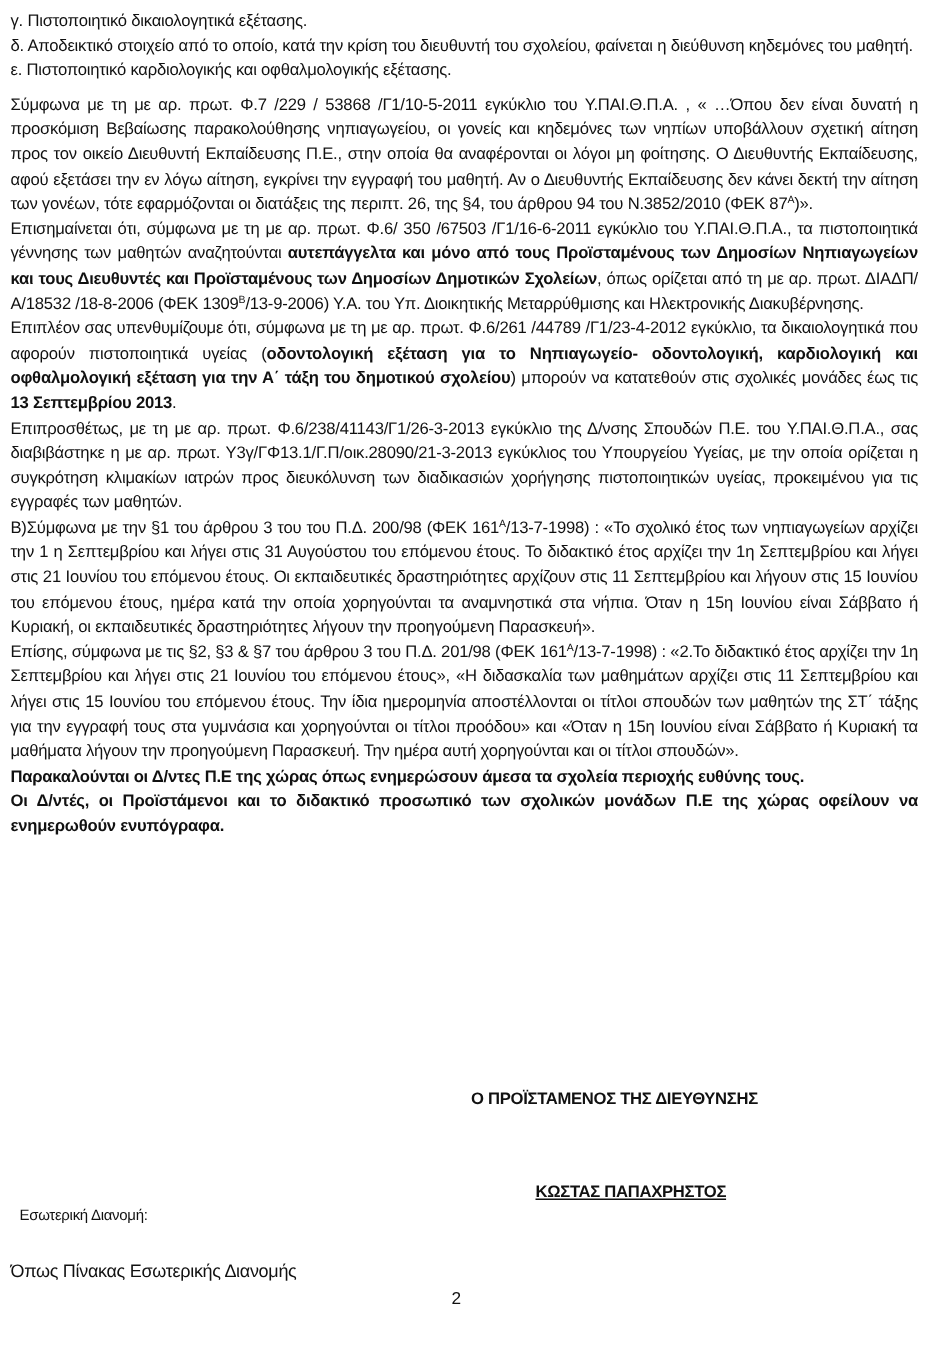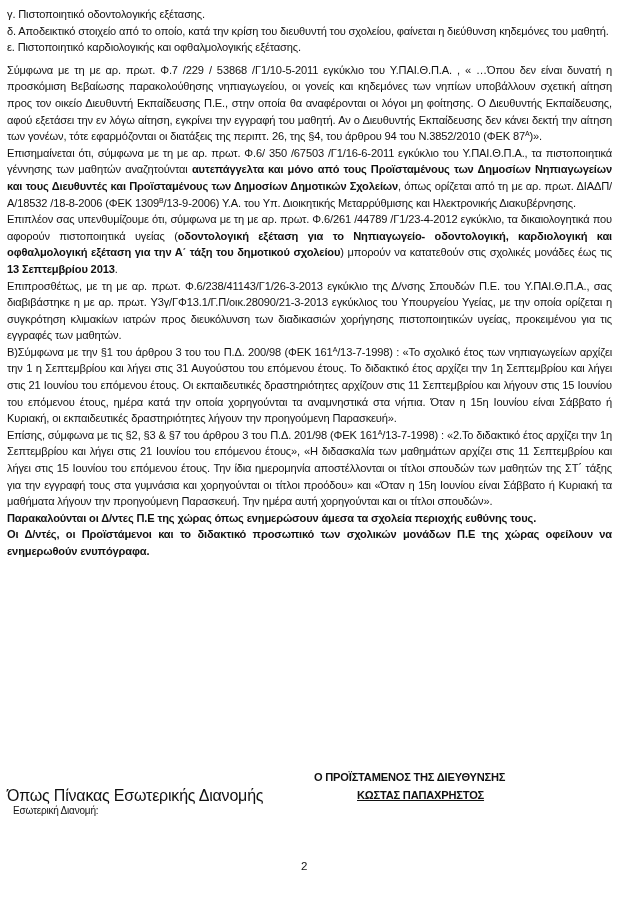--- a/index.html
+++ b/index.html
@@ -5,31 +5,31 @@
   html, body { margin: 0; padding: 0; background: #ffffff; }
   body { width: 617px; height: 898px; position: relative; overflow: hidden;
          font-family: "Liberation Sans", "DejaVu Sans", sans-serif; color: #111; }
   .page { position: absolute; left: 7px; top: 6px; width: 605px;
           font-size: 11.1px; line-height: 16.6px; letter-spacing: -0.15px; }
   .p { margin: 0; text-align: justify; }
   .p.last-left { text-align-last: left; }
   .gap { height: 6px; }
   b, .b { font-weight: bold; }
   sup { font-size: 7px; line-height: 0; vertical-align: 4px; }
-  .sig-title { position: absolute; left: 314px; top: 727px; font-size: 11.1px; font-weight: bold; letter-spacing: -0.2px; margin-top: 44px; }
+  .sig-title { position: absolute; left: 314px; top: 727px; font-size: 11.1px; font-weight: bold; letter-spacing: -0.2px; }
   .sig-name  { position: absolute; left: 357px; top: 789px; font-size: 11.1px; font-weight: bold; letter-spacing: -0.2px; text-decoration: underline; }
   .dist-label { position: absolute; left: 13px; top: 805px; font-size: 10px; font-weight: normal; letter-spacing: -0.2px; }
-  .dist-value { position: absolute; left: 7px; top: 787px; font-size: 16px; letter-spacing: -0.2px; }
+  .dist-value { position: absolute; left: 7px; top: 840px; font-size: 12px; letter-spacing: -0.2px; }
   .page-num { position: absolute; left: 301px; top: 860px; font-size: 11.5px; }
 </style>
 </head>
 <body>
 
 <div class="page">
-  <p class="p last-left">γ. Πιστοποιητικό οδοντολογικής εξέτασης.</p>
+  <p class="p last-left">γ. Πιστοποιητικό δικαιολογητικά εξέτασης.</p>
   <p class="p last-left">δ. Αποδεικτικό στοιχείο από το οποίο, κατά την κρίση του διευθυντή του σχολείου, φαίνεται η διεύθυνση κηδεμόνες του μαθητή.</p>
   <p class="p last-left">ε. Πιστοποιητικό καρδιολογικής και οφθαλμολογικής εξέτασης.</p>
   <div class="gap"></div>
 
   <p class="p last-left"><span>Σύμφωνα με τη με αρ. πρωτ.  Φ.7 /229 / 53868 /Γ1/10-5-2011 εγκύκλιο του Υ.ΠΑΙ.Θ.Π.Α. , « …Όπου δεν είναι δυνατή η προσκόμιση Βεβαίωσης παρακολούθησης νηπιαγωγείου, οι γονείς και κηδεμόνες των νηπίων υποβάλλουν σχετική αίτηση προς τον οικείο Διευθυντή Εκπαίδευσης Π.Ε., στην οποία θα  αναφέρονται οι λόγοι μη φοίτησης. Ο Διευθυντής Εκπαίδευσης, αφού εξετάσει την εν λόγω αίτηση, εγκρίνει  την εγγραφή του μαθητή. Αν ο Διευθυντής Εκπαίδευσης δεν κάνει δεκτή την αίτηση των γονέων, τότε εφαρμόζονται οι διατάξεις της  περιπτ. 26, της §4, του άρθρου 94 του Ν.3852/2010 (ΦΕΚ 87</span><sup>Α</sup><span>)».</span></p>
 
   <p class="p last-left"><span>Επισημαίνεται ότι, σύμφωνα με τη με αρ. πρωτ.  Φ.6/ 350 /67503 /Γ1/16-6-2011 εγκύκλιο του Υ.ΠΑΙ.Θ.Π.Α., τα πιστοποιητικά γέννησης των μαθητών αναζητούνται </span><b>αυτεπάγγελτα και μόνο από τους Προϊσταμένους των Δημοσίων Νηπιαγωγείων και τους Διευθυντές και Προϊσταμένους των Δημοσίων Δημοτικών Σχολείων</b><span>, όπως ορίζεται από τη με αρ. πρωτ.  ΔΙΑΔΠ/Α/18532 /18-8-2006 (ΦΕΚ 1309</span><sup>Β</sup><span>/13-9-2006) Υ.Α. του Υπ. Διοικητικής Μεταρρύθμισης και Ηλεκτρονικής Διακυβέρνησης.</span></p>
 
   <p class="p last-left"><span>Επιπλέον σας υπενθυμίζουμε ότι, σύμφωνα με τη με αρ. πρωτ. Φ.6/261 /44789 /Γ1/23-4-2012 εγκύκλιο, τα δικαιολογητικά που αφορούν πιστοποιητικά υγείας (</span><b>οδοντολογική εξέταση για το Νηπιαγωγείο- οδοντολογική, καρδιολογική και οφθαλμολογική εξέταση για την Α΄ τάξη του δημοτικού σχολείου</b><span>) μπορούν να κατατεθούν στις σχολικές μονάδες έως τις </span><b>13 Σεπτεμβρίου 2013</b><span>.</span></p>
 

